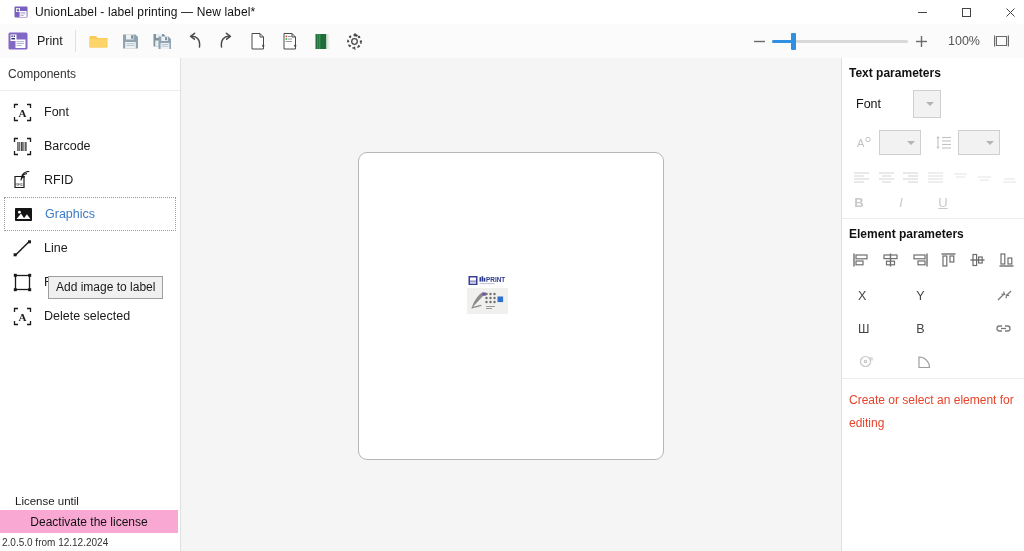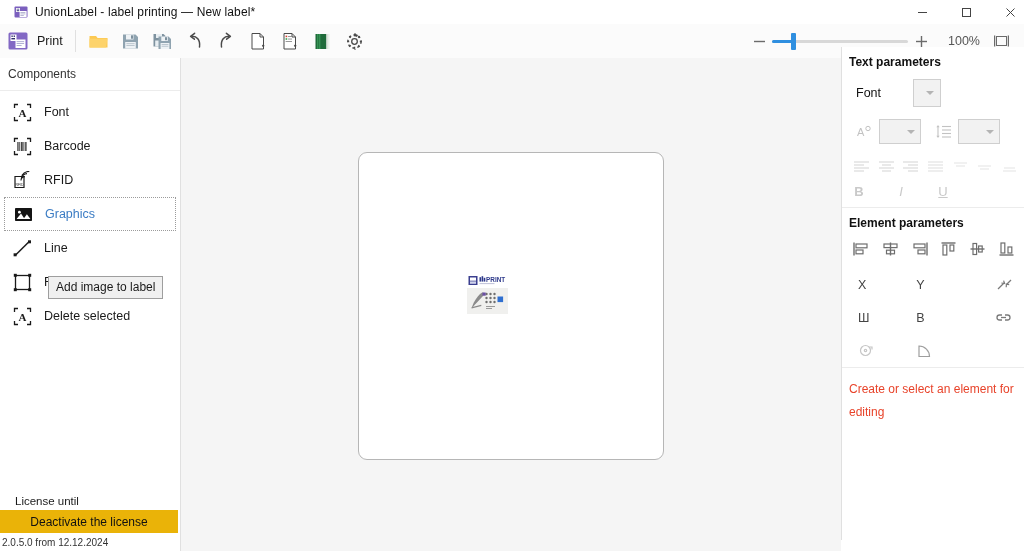--- a/index.html
+++ b/index.html
@@ -67,21 +67,21 @@
     padding:3px 7px 4px 7px;font-size:12px;color:#1a1a1a;
     white-space:nowrap;z-index:40;
   }
 
   .license{
     position:absolute;left:0;bottom:0;width:180px;
   }
   .lic-text{font-size:11.5px;color:#1a1a1a;padding:0 0 3px 15px;}
   .lic-btn{
     display:block;width:178px;height:23px;margin:0 0 0 0;
-    background:#eab308;border:none;
+    background:#f9a8d4;border:none;
     font-family:"Liberation Sans",sans-serif;font-size:12px;color:#111;
     text-align:center;line-height:23px;
   }
   .ver{font-size:10px;color:#333;padding:4px 0 3px 2px;}
 
   
   .canvas{
     position:absolute;left:181px;top:58px;width:660px;height:493px;
     background:#f5f5f5;
   }
@@ -89,21 +89,21 @@
     position:absolute;left:177px;top:94px;width:304px;height:306px;
     background:#ffffff;border:1px solid #b6b6b6;border-radius:9px;
     box-shadow:0 0 0 0 rgba(0,0,0,0);
   }
   .lbl-img{
     position:absolute;left:105px;top:120px;width:47px;height:47px;
   }
 
   
   .rpanel{
-    position:absolute;left:841px;top:47px;width:183px;height:493px;
+    position:absolute;left:841px;top:58px;width:183px;height:493px;
     background:#ffffff;border-left:1px solid #e0e0e0;
   }
   .rsec-title{
     font-size:12px;font-weight:bold;color:#111;padding:8px 0 6px 7px;
   }
   .rdiv{height:1px;background:#ececec;margin:0;}
   .font-row{padding:4px 16px 6px 14px;display:flex;align-items:center;gap:32px;}
   .font-lbl{font-size:12.5px;color:#111;}
   .ddl{
     background:#f2f2f2;border:1px solid #cfcfcf;position:relative;

